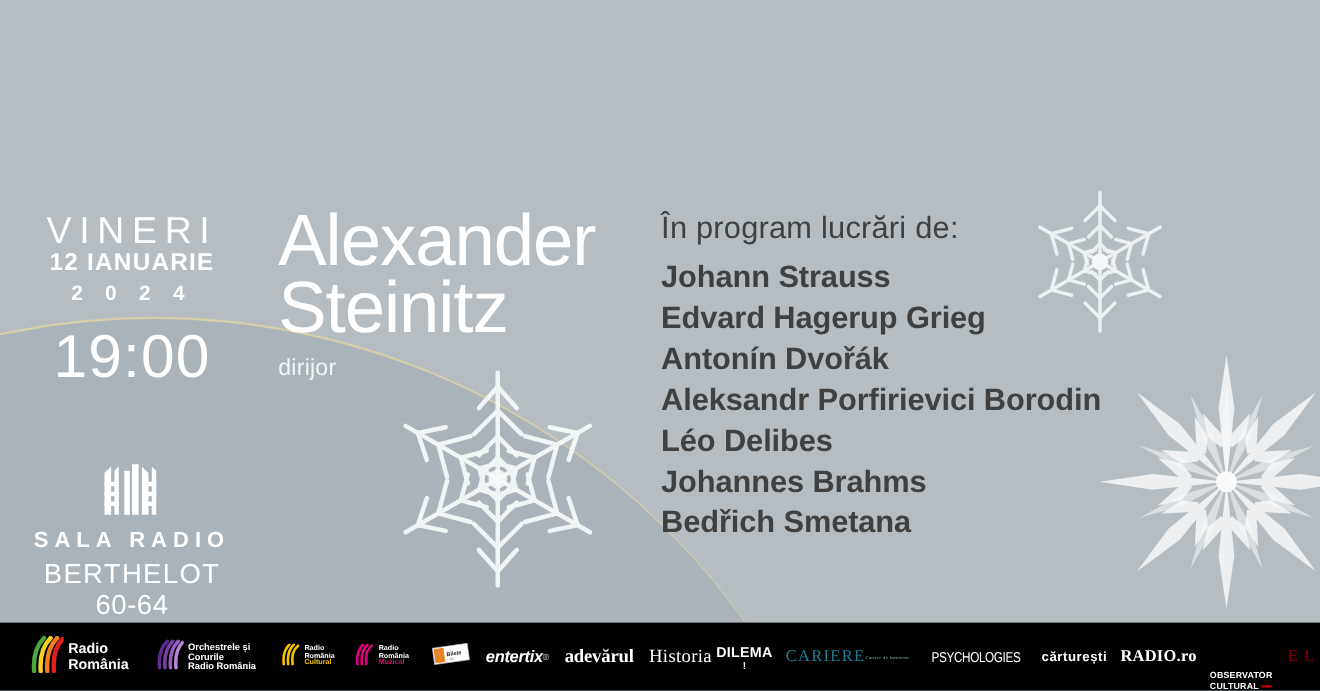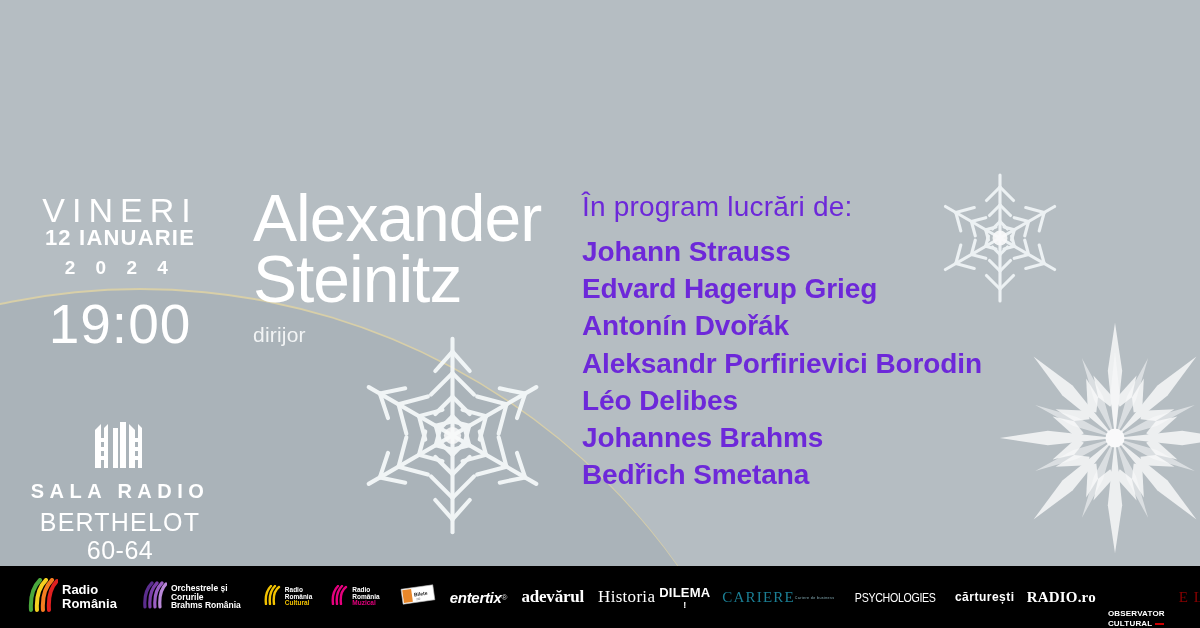--- a/index.html
+++ b/index.html
@@ -59,21 +59,21 @@
   .venue-name{font-size:20px;font-weight:bold;letter-spacing:5.5px;line-height:1;}
   .venue-street{font-size:25px;font-weight:300;letter-spacing:1.2px;margin-top:9px;line-height:1;}
   .venue-no{font-size:25px;font-weight:300;letter-spacing:.5px;margin-top:3px;line-height:1;}
 
   
   .conductor{position:absolute;left:253px;top:55px;color:#fff;}
   .cond-name{font-size:66px;font-weight:300;line-height:.93;letter-spacing:-1px;}
   .cond-role{font-size:21px;font-weight:300;margin-top:12px;letter-spacing:.2px;color:#f2f4f5;}
 
   
-  .program{position:absolute;left:582px;top:60px;color:#6d28d9;}
+  .program{position:absolute;left:601px;top:60px;color:#404040;}
   .prog-head{font-size:28px;font-weight:300;line-height:1;margin-bottom:12px;letter-spacing:.2px;}
   .prog-list{list-style:none;margin:0;padding:0;}
   .prog-item{font-size:28px;font-weight:bold;line-height:1.33;letter-spacing:-.1px;white-space:nowrap;}
 
   
   .sponsors{
     position:absolute;left:0;top:566px;width:1200px;height:62px;
     background:#000;display:flex;align-items:center;
   }
   .sp{display:flex;align-items:center;justify-content:center;flex:0 0 auto;}
@@ -241,21 +241,21 @@
       <span class="rr-stripes">
         <svg width="26" height="28" viewBox="0 0 26 28">
           <g fill="none" stroke-width="3.2" stroke-linecap="round">
             <path d="M4 26 C3 15, 6 7, 11 2" stroke="#5b2d8e"></path>
             <path d="M9 26 C8 15, 11 7, 16 2" stroke="#7b3fa8"></path>
             <path d="M14 26 C13 15, 16 7, 21 2" stroke="#9b5fc4"></path>
             <path d="M19 26 C18 15, 21 7, 25 3" stroke="#b988d8"></path>
           </g>
         </svg>
       </span>
-      <span class="rr-label" style="font-size:8.5px;"><span>Orchestrele și</span><br><span>Corurile</span><br><span>Brahms România</span></span>
+      <span class="rr-label" style="font-size:8.5px;"><span>Orchestrele și</span><br><span>Corurile</span><br><span>Radio România</span></span>
     </div>
 
     <div class="sp" style="margin-left:22px;">
       <span class="rr-stripes">
         <svg width="18" height="20" viewBox="0 0 18 20">
           <g fill="none" stroke-width="2.4" stroke-linecap="round" stroke="#f2c200">
             <path d="M3 19 C2 11, 4 5, 8 1"></path>
             <path d="M7 19 C6 11, 8 5, 12 1"></path>
             <path d="M11 19 C10 11, 12 5, 16 2"></path>
           </g>

